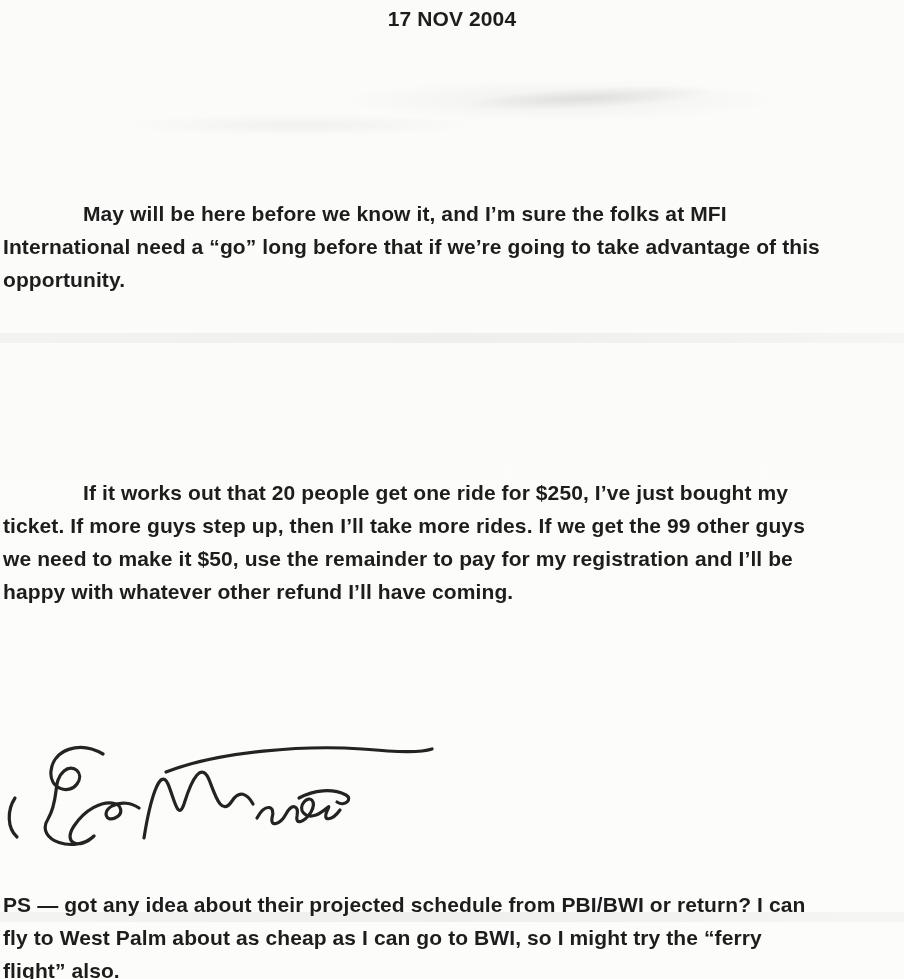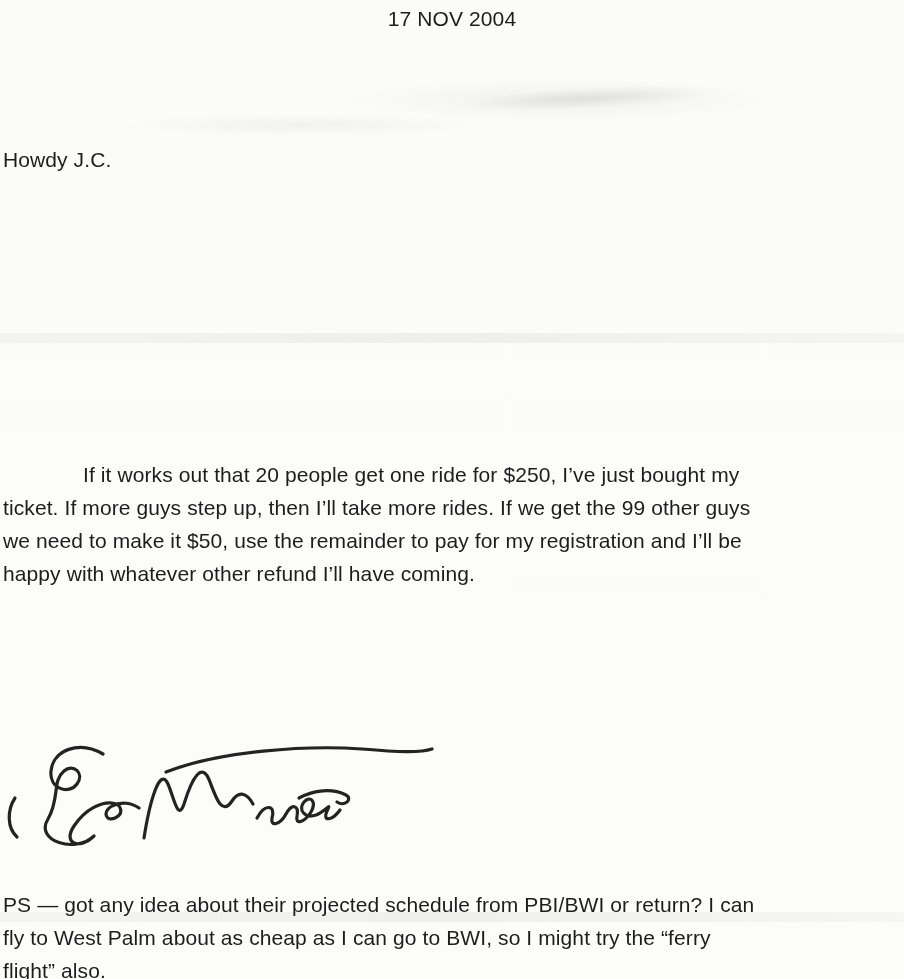--- a/index.html
+++ b/index.html
@@ -10,35 +10,36 @@
     color: #1d1d1d;
   }
   .page {
     position: relative;
     width: 904px; height: 979px;
     overflow: hidden;
     background:
       radial-gradient(ellipse 320px 30px at 560px 100px, rgba(160,160,160,0.12), rgba(0,0,0,0) 70%),
       radial-gradient(ellipse 260px 16px at 300px 125px, rgba(150,150,150,0.10), rgba(0,0,0,0) 70%),
       linear-gradient(180deg, #fbfbfa 0%, #fcfcfb 100%);
+    font-weight: bold;
   }
   .txt {
     position: absolute;
     left: 3px; right: 3px;
     font-size: 21px;
     line-height: 33px;
     white-space: pre-line;
     letter-spacing: 0.1px;
   }
   .date   { top: 2px; text-align: center; }
   .greet  { top: 143px; }
   .para   { text-indent: 80px; }
   .p1     { top: 197px; }
   .p2     { top: 311px; }
-  .p3     { top: 458px; }
+  .p3     { top: 476px; }
   .p4     { top: 601px; }
   .close  { top: 681px; text-indent: 80px; }
   .ps     { top: 888px; }
   .sig {
     position: absolute;
     left: 6px; top: 740px;
     width: 432px; height: 120px;
   }
   .sig svg { width: 100%; height: 100%; display: block; }
   .sig path {
@@ -70,22 +71,24 @@
 <body>
 
 <div class="page">
 
   <div class="smudge"></div>
   <div class="band band1"></div>
   <div class="band band2"></div>
 
   <div class="txt date">17 NOV 2004</div>
 
-  <div class="txt greet">Howdy J.C.</div>
 
+  <div class="txt para p1">May will be here before we know it, and I’m sure the folks at MFI
+International need a “go” long before that if we’re going to take advantage of this
+opportunity.</div>
   <div class="txt para p3">If it works out that 20 people get one ride for $250, I’ve just bought my
 ticket. If more guys step up, then I’ll take more rides. If we get the 99 other guys
 we need to make it $50, use the remainder to pay for my registration and I’ll be
 happy with whatever other refund I’ll have coming.</div>
 
 
   <div class="sig" role="img" aria-label="Joe Martin">
     <svg viewBox="0 0 432 120" xmlns="http://www.w3.org/2000/svg">
 
       <path d="M 9 58 C 1 70, 1 88, 11 97"></path>

